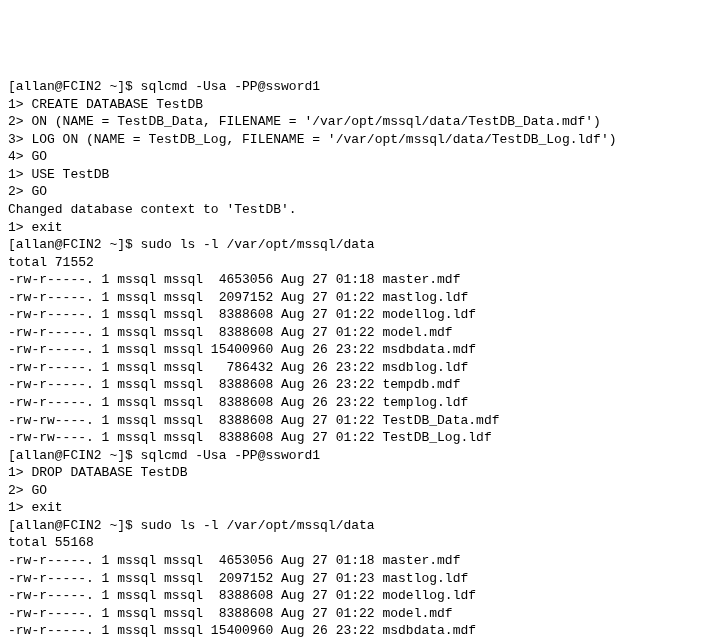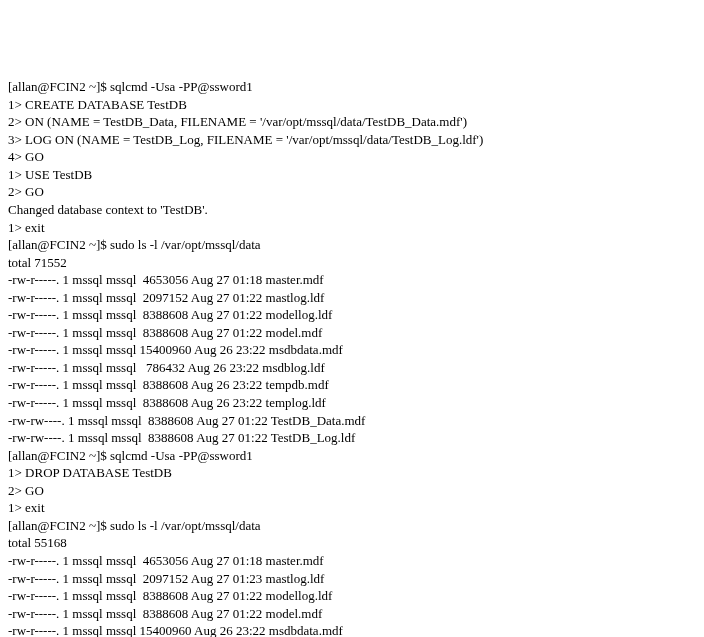--- a/index.html
+++ b/index.html
@@ -7,21 +7,20 @@
       padding: 8px;
       font-family: "Courier New", Courier, monospace;
       font-size: 13px;
       line-height: 1.35;
       background: #ffffff;
       color: #000000;
       white-space: pre;
     }
     .line {
       display: block;
-      font-family: Liberation Serif, serif;
     }
   </style>
 </head>
 <body>
 
 
 
 <div><span class="line">[allan@FCIN2 ~]$ sqlcmd -Usa -PP@ssword1</span><span class="line">1&gt; CREATE DATABASE TestDB</span><span class="line">2&gt; ON (NAME = TestDB_Data, FILENAME = '/var/opt/mssql/data/TestDB_Data.mdf')</span><span class="line">3&gt; LOG ON (NAME = TestDB_Log, FILENAME = '/var/opt/mssql/data/TestDB_Log.ldf')</span><span class="line">4&gt; GO</span><span class="line">1&gt; USE TestDB</span><span class="line">2&gt; GO</span><span class="line">Changed database context to 'TestDB'.</span><span class="line">1&gt; exit</span><span class="line">[allan@FCIN2 ~]$ sudo ls -l /var/opt/mssql/data</span><span class="line">total 71552</span><span class="line">-rw-r-----. 1 mssql mssql  4653056 Aug 27 01:18 master.mdf</span><span class="line">-rw-r-----. 1 mssql mssql  2097152 Aug 27 01:22 mastlog.ldf</span><span class="line">-rw-r-----. 1 mssql mssql  8388608 Aug 27 01:22 modellog.ldf</span><span class="line">-rw-r-----. 1 mssql mssql  8388608 Aug 27 01:22 model.mdf</span><span class="line">-rw-r-----. 1 mssql mssql 15400960 Aug 26 23:22 msdbdata.mdf</span><span class="line">-rw-r-----. 1 mssql mssql   786432 Aug 26 23:22 msdblog.ldf</span><span class="line">-rw-r-----. 1 mssql mssql  8388608 Aug 26 23:22 tempdb.mdf</span><span class="line">-rw-r-----. 1 mssql mssql  8388608 Aug 26 23:22 templog.ldf</span><span class="line">-rw-rw----. 1 mssql mssql  8388608 Aug 27 01:22 TestDB_Data.mdf</span><span class="line">-rw-rw----. 1 mssql mssql  8388608 Aug 27 01:22 TestDB_Log.ldf</span><span class="line">[allan@FCIN2 ~]$ sqlcmd -Usa -PP@ssword1</span><span class="line">1&gt; DROP DATABASE TestDB</span><span class="line">2&gt; GO</span><span class="line">1&gt; exit</span><span class="line">[allan@FCIN2 ~]$ sudo ls -l /var/opt/mssql/data</span><span class="line">total 55168</span><span class="line">-rw-r-----. 1 mssql mssql  4653056 Aug 27 01:18 master.mdf</span><span class="line">-rw-r-----. 1 mssql mssql  2097152 Aug 27 01:23 mastlog.ldf</span><span class="line">-rw-r-----. 1 mssql mssql  8388608 Aug 27 01:22 modellog.ldf</span><span class="line">-rw-r-----. 1 mssql mssql  8388608 Aug 27 01:22 model.mdf</span><span class="line">-rw-r-----. 1 mssql mssql 15400960 Aug 26 23:22 msdbdata.mdf</span></div>
 
 

